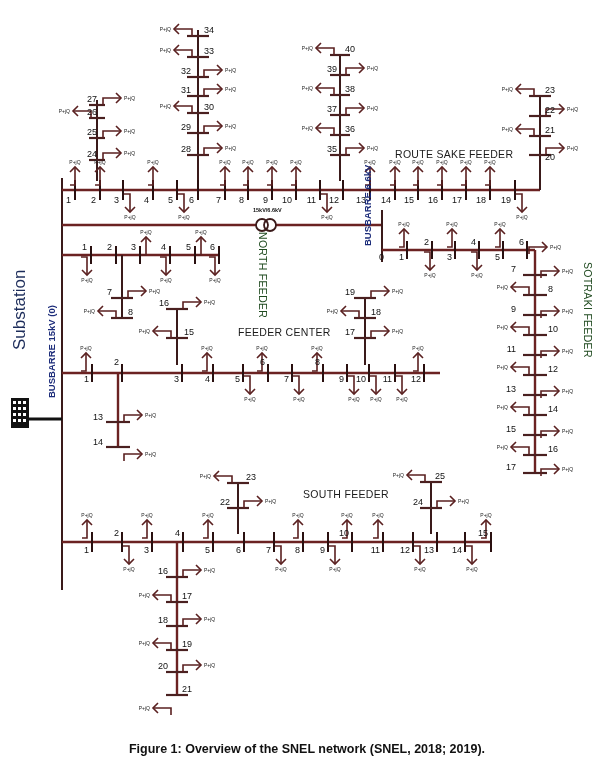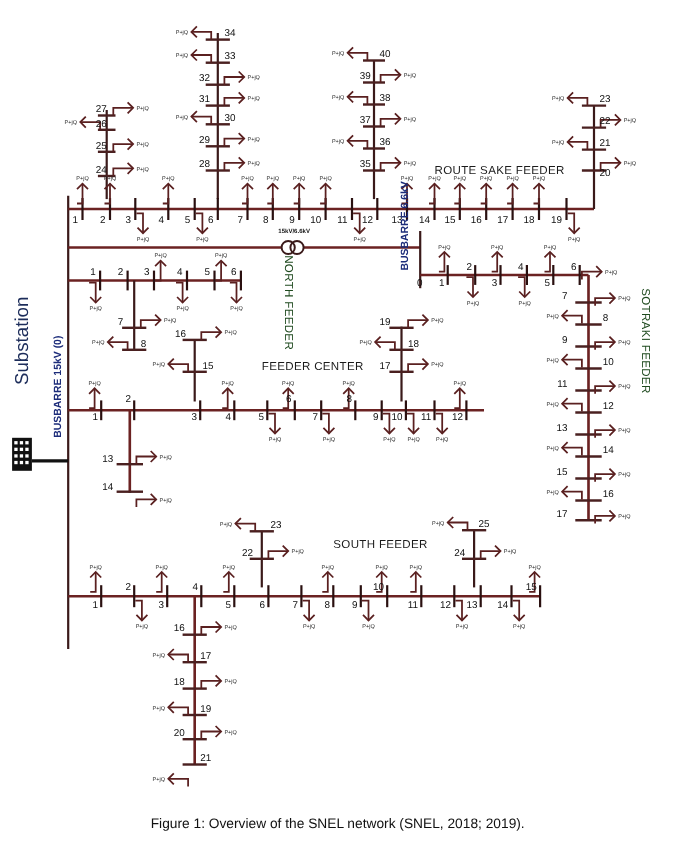--- a/index.html
+++ b/index.html
@@ -1,18 +1,18 @@
 <!DOCTYPE html>
 <html><head>
 <meta charset="utf-8">
 <style>
   html, body { margin: 0; padding: 0; background: #ffffff; }
   body { width: 614px; height: 766px; position: relative; overflow: hidden; font-family: "Liberation Sans", sans-serif; }
   #diagram { position: absolute; left: 0; top: 0; width: 614px; height: 740px; }
-  .caption { position: absolute; left: 0; width: 614px; top: 742px; text-align: center; font-family: "Liberation Sans", sans-serif; font-weight: normal; font-size: 12.5px; color: #111; }
+  .caption { position: absolute; left: 0; width: 614px; top: 742px; text-align: center; font-family: "Liberation Sans", sans-serif; font-weight: bold; font-size: 12.5px; color: #111; }
   .line { stroke: #6b2222; stroke-width: 2.4; fill: none; }
   .line-dark { stroke: #3a1a1a; stroke-width: 2; fill: none; }
   .bus { stroke: #2a1010; stroke-width: 2; }
   .hbus { stroke: #4a2020; stroke-width: 2.2; }
   .load { stroke: #5a2020; stroke-width: 1.6; fill: none; }
   .lbl { font-family: "Liberation Sans", sans-serif; font-size: 9px; fill: #111; }
   .pq { font-family: "Liberation Sans", sans-serif; font-size: 5px; fill: #222; }
   .feeder { font-family: "Liberation Sans", sans-serif; font-size: 10.5px; fill: #1b1b1b; letter-spacing: 0.3px; }
   .feeder-green { fill: #1f4a1f; }
   .busbar-lbl { font-family: "Liberation Sans", sans-serif; font-size: 9.5px; fill: #1c2c7a; font-weight: bold; }

